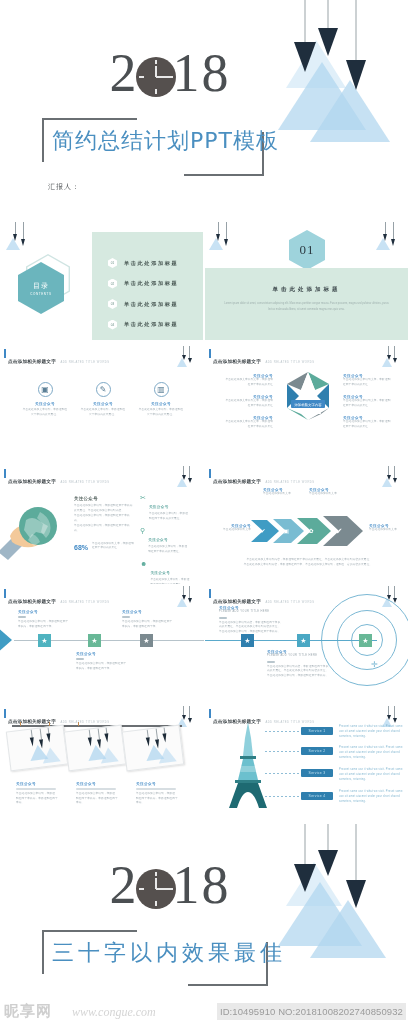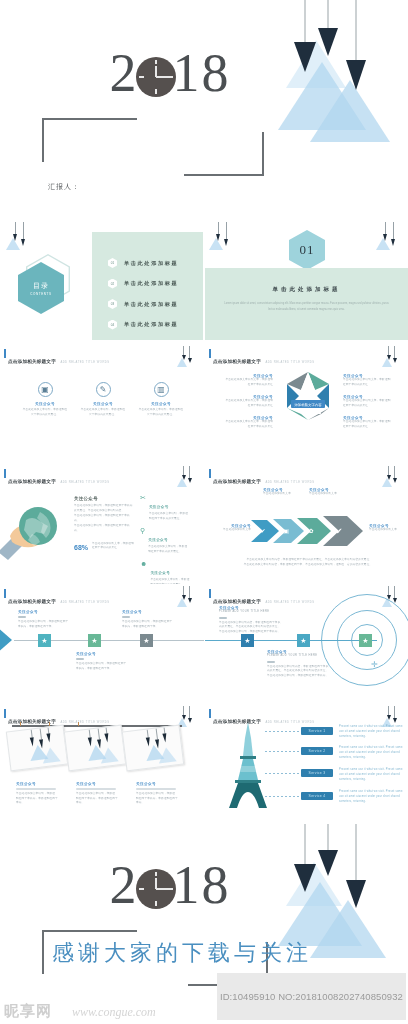--- a/index.html
+++ b/index.html
@@ -140,36 +140,37 @@
      background:repeating-linear-gradient(90deg,#8fbdd6 0 2px,transparent 2px 4px); }
 
   
   .wm { position:absolute; left:0; bottom:0; width:408px; height:26px; }
   .wmlogo { position:absolute; left:4px; bottom:3px; font-size:15px;
      color:#cfcfcf; font-weight:bold; letter-spacing:1px;
      font-family:"DejaVu Sans",sans-serif; }
   .wmurl { position:absolute; left:72px; bottom:4px; font-size:12px;
      color:#d5d5d5; font-style:italic; font-family:"Liberation Serif",serif; }
   .wmid { position:absolute; right:2px; bottom:4px; font-size:9.5px;
-     color:#9b9b9b; background:#e9e9e9; padding:18px 3px; letter-spacing:.1px;
+     color:#9b9b9b; background:#e9e9e9; padding:3px 3px; letter-spacing:.1px;
      white-space:nowrap; }
 </style>
 </head>
 <body>
 
 <div class="page">
 
   <div class="slide hero" style="top:0;height:218px;">
     <div class="year" style="left:40px;top:42px;">
       <span class="yeartxt">2</span><span class="clock"><i class="h"></i><i class="m"></i><i class="t1"></i><i class="t2"></i><i class="t3"></i><i class="t4"></i></span><span class="yeartxt">18</span>
     </div>
 
     <div class="titlebox" style="left:42px;top:118px;width:222px;height:58px;">
       <span class="brk tl"></span>
       <span class="brk br"></span>
+      <div class="t">简约总结计划PPT模板</div>
     </div>
     <div class="reporter" style="left:48px;top:182px;">汇报人：</div>
 
     <div class="lamps" style="left:272px;top:0;width:136px;height:170px;">
 
       <span class="tri" style="left:6px;top:62px;border-left-width:44px;border-right-width:44px;border-bottom-width:68px;"></span>
       <span class="tri" style="left:38px;top:80px;border-left-width:40px;border-right-width:40px;border-bottom-width:62px;"></span>
       <span class="tri" style="left:14px;top:40px;border-left-width:30px;border-right-width:30px;border-bottom-width:48px;opacity:.55;"></span>
 
       <div class="lamp" style="left:22px;top:0;width:22px;">
@@ -692,21 +693,21 @@
   </div>
 
   <div class="slide hero" style="top:824px;height:200px;">
     <div class="year" style="left:40px;top:30px;">
       <span class="yeartxt">2</span><span class="clock"><i class="h"></i><i class="m"></i><i class="t1"></i><i class="t2"></i><i class="t3"></i><i class="t4"></i></span><span class="yeartxt">18</span>
     </div>
 
     <div class="titlebox" style="left:42px;top:106px;width:226px;height:56px;">
       <span class="brk tl"></span>
       <span class="brk br"></span>
-      <div class="t sp">感谢大家的下载与关注</div>
+      <div class="t sp">三十字以内效果最佳</div>
     </div>
 
     <div class="lamps" style="left:272px;top:0;width:136px;height:160px;">
       <span class="tri" style="left:6px;top:58px;border-left-width:42px;border-right-width:42px;border-bottom-width:64px;"></span>
       <span class="tri" style="left:38px;top:76px;border-left-width:38px;border-right-width:38px;border-bottom-width:58px;"></span>
       <span class="tri" style="left:14px;top:38px;border-left-width:28px;border-right-width:28px;border-bottom-width:44px;opacity:.55;"></span>
       <div class="lamp" style="left:22px;top:0;width:22px;">
         <span class="wire" style="height:42px;"></span>
         <span class="shade" style="top:40px;border-left-width:11px;border-right-width:11px;border-top-width:28px;"></span>
       </div>

